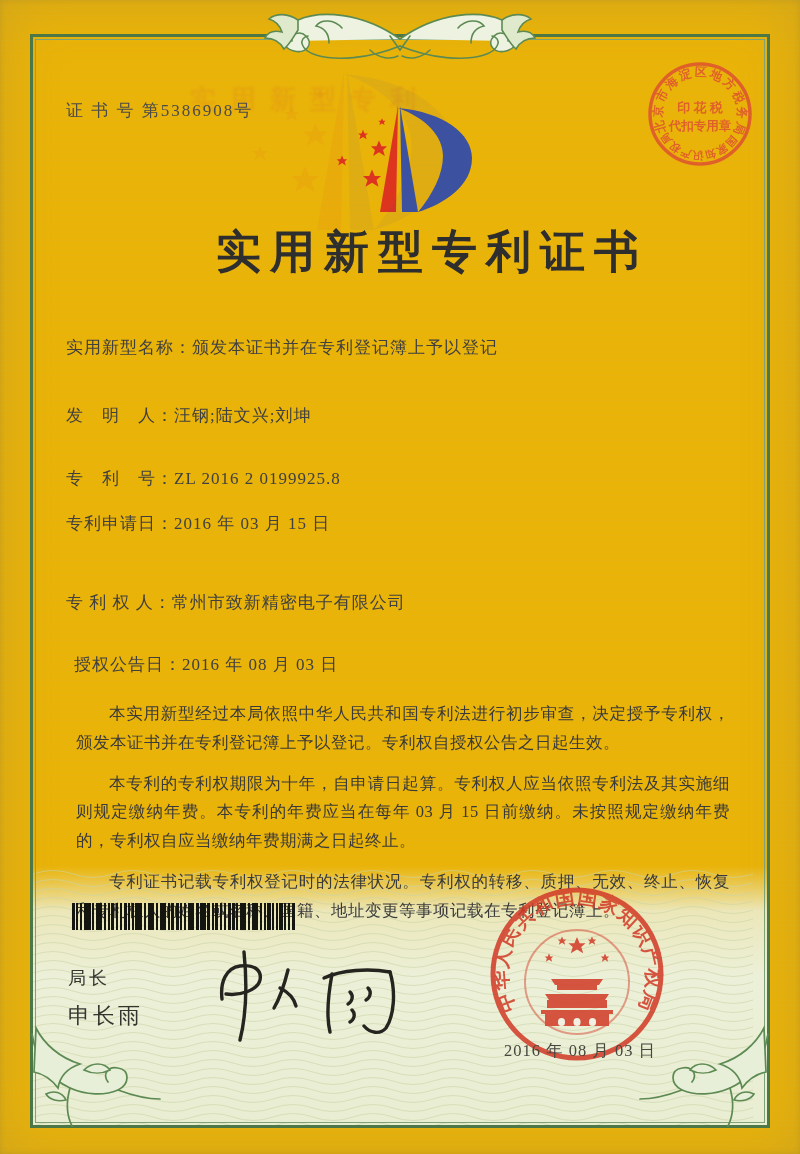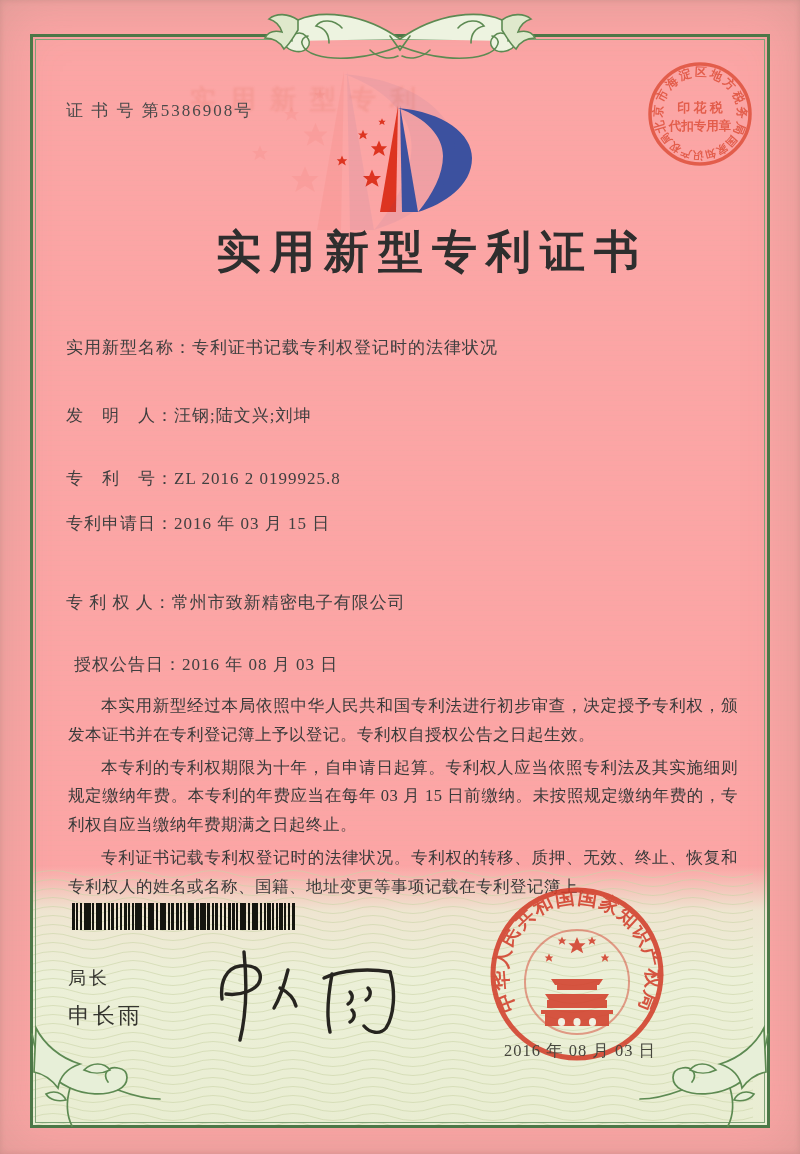--- a/index.html
+++ b/index.html
@@ -1,19 +1,19 @@
 <!DOCTYPE html>
 <html><head>
 <meta charset="utf-8">
 <style>
   html,body{margin:0;padding:0;background:#e8e6e0;}
   *{box-sizing:border-box;}
   .sheet{
     position:relative;width:800px;height:1154px;margin:0 auto;overflow:hidden;
-    background:#fca5a5;
+    background:#eab308;
     box-shadow:inset 0 0 60px rgba(120,112,95,.22), inset 0 0 6px rgba(90,85,70,.18);
     font-family:"Liberation Serif","DejaVu Serif",serif;
   }
   .sheet::before{ 
     content:"";position:absolute;inset:0;pointer-events:none;
     background:repeating-linear-gradient(180deg, rgba(175,188,140,.05) 0 1px, rgba(0,0,0,0) 1px 5px);
   }
   
   .band{
     position:absolute;left:33px;top:866px;width:734px;height:261px;
@@ -36,21 +36,21 @@
   }
   .title{
     left:0;top:222px;width:800px;text-align:center;
     font-size:45px;letter-spacing:9px;color:#2e2e2e;font-weight:600;margin-left:32px;
   }
   .field-row{left:66px;width:680px;font-size:17px;color:#424242;letter-spacing:1px;}
   .field-row .lbl{color:#3f3f3f;}
   .field-row .val{color:#404040;}
   .paras{left:64px;top:688px;width:678px;}
   .paras p{
-    margin:4px;font-size:16.5px;line-height:28.8px;color:#3a3a3a;
+    margin:12px;font-size:16.5px;line-height:28.8px;color:#3a3a3a;
     text-indent:2em;text-align:justify;letter-spacing:.5px;
   }
   .barcode{
     left:72px;top:903px;width:223px;height:27px;
     background:
       repeating-linear-gradient(90deg,#15150f 0 2px,rgba(0,0,0,0) 2px 4px),
       repeating-linear-gradient(90deg,#15150f 0 1px,rgba(0,0,0,0) 1px 9px),
       repeating-linear-gradient(90deg,#15150f 0 3px,rgba(0,0,0,0) 3px 13px);
   }
   .officer-title{left:68px;top:966px;font-size:18px;letter-spacing:3px;color:#35352f;}
@@ -188,21 +188,21 @@
         <textPath href="#taxBotArc" startOffset="2">国家知识产权局</textPath>
       </text>
       <text x="64" y="56" text-anchor="middle" font-size="13" fill="#dc4a33" font-weight="bold">印 花 税</text>
       <text x="64" y="74" text-anchor="middle" font-size="12.5" fill="#dc4a33" font-weight="bold">代扣专用章</text>
     </g>
   </svg>
 
   <div class="abs title">实用新型专利证书</div>
 
   <div class="abs field-row" style="top:336px;">
-    <span class="lbl">实用新型名称：</span><span class="val">专利证书记载专利权登记时的法律状况</span>
+    <span class="lbl">实用新型名称：</span><span class="val">颁发本证书并在专利登记簿上予以登记</span>
   </div>
   <div class="abs field-row" style="top:404px;">
     <span class="lbl">发　明　人：</span><span class="val">汪钢;陆文兴;刘坤</span>
   </div>
   <div class="abs field-row" style="top:467px;">
     <span class="lbl">专　利　号：</span><span class="val">ZL 2016 2 0199925.8</span>
   </div>
   <div class="abs field-row" style="top:512px;">
     <span class="lbl">专利申请日：</span><span class="val">2016 年 03 月 15 日</span>
   </div>

